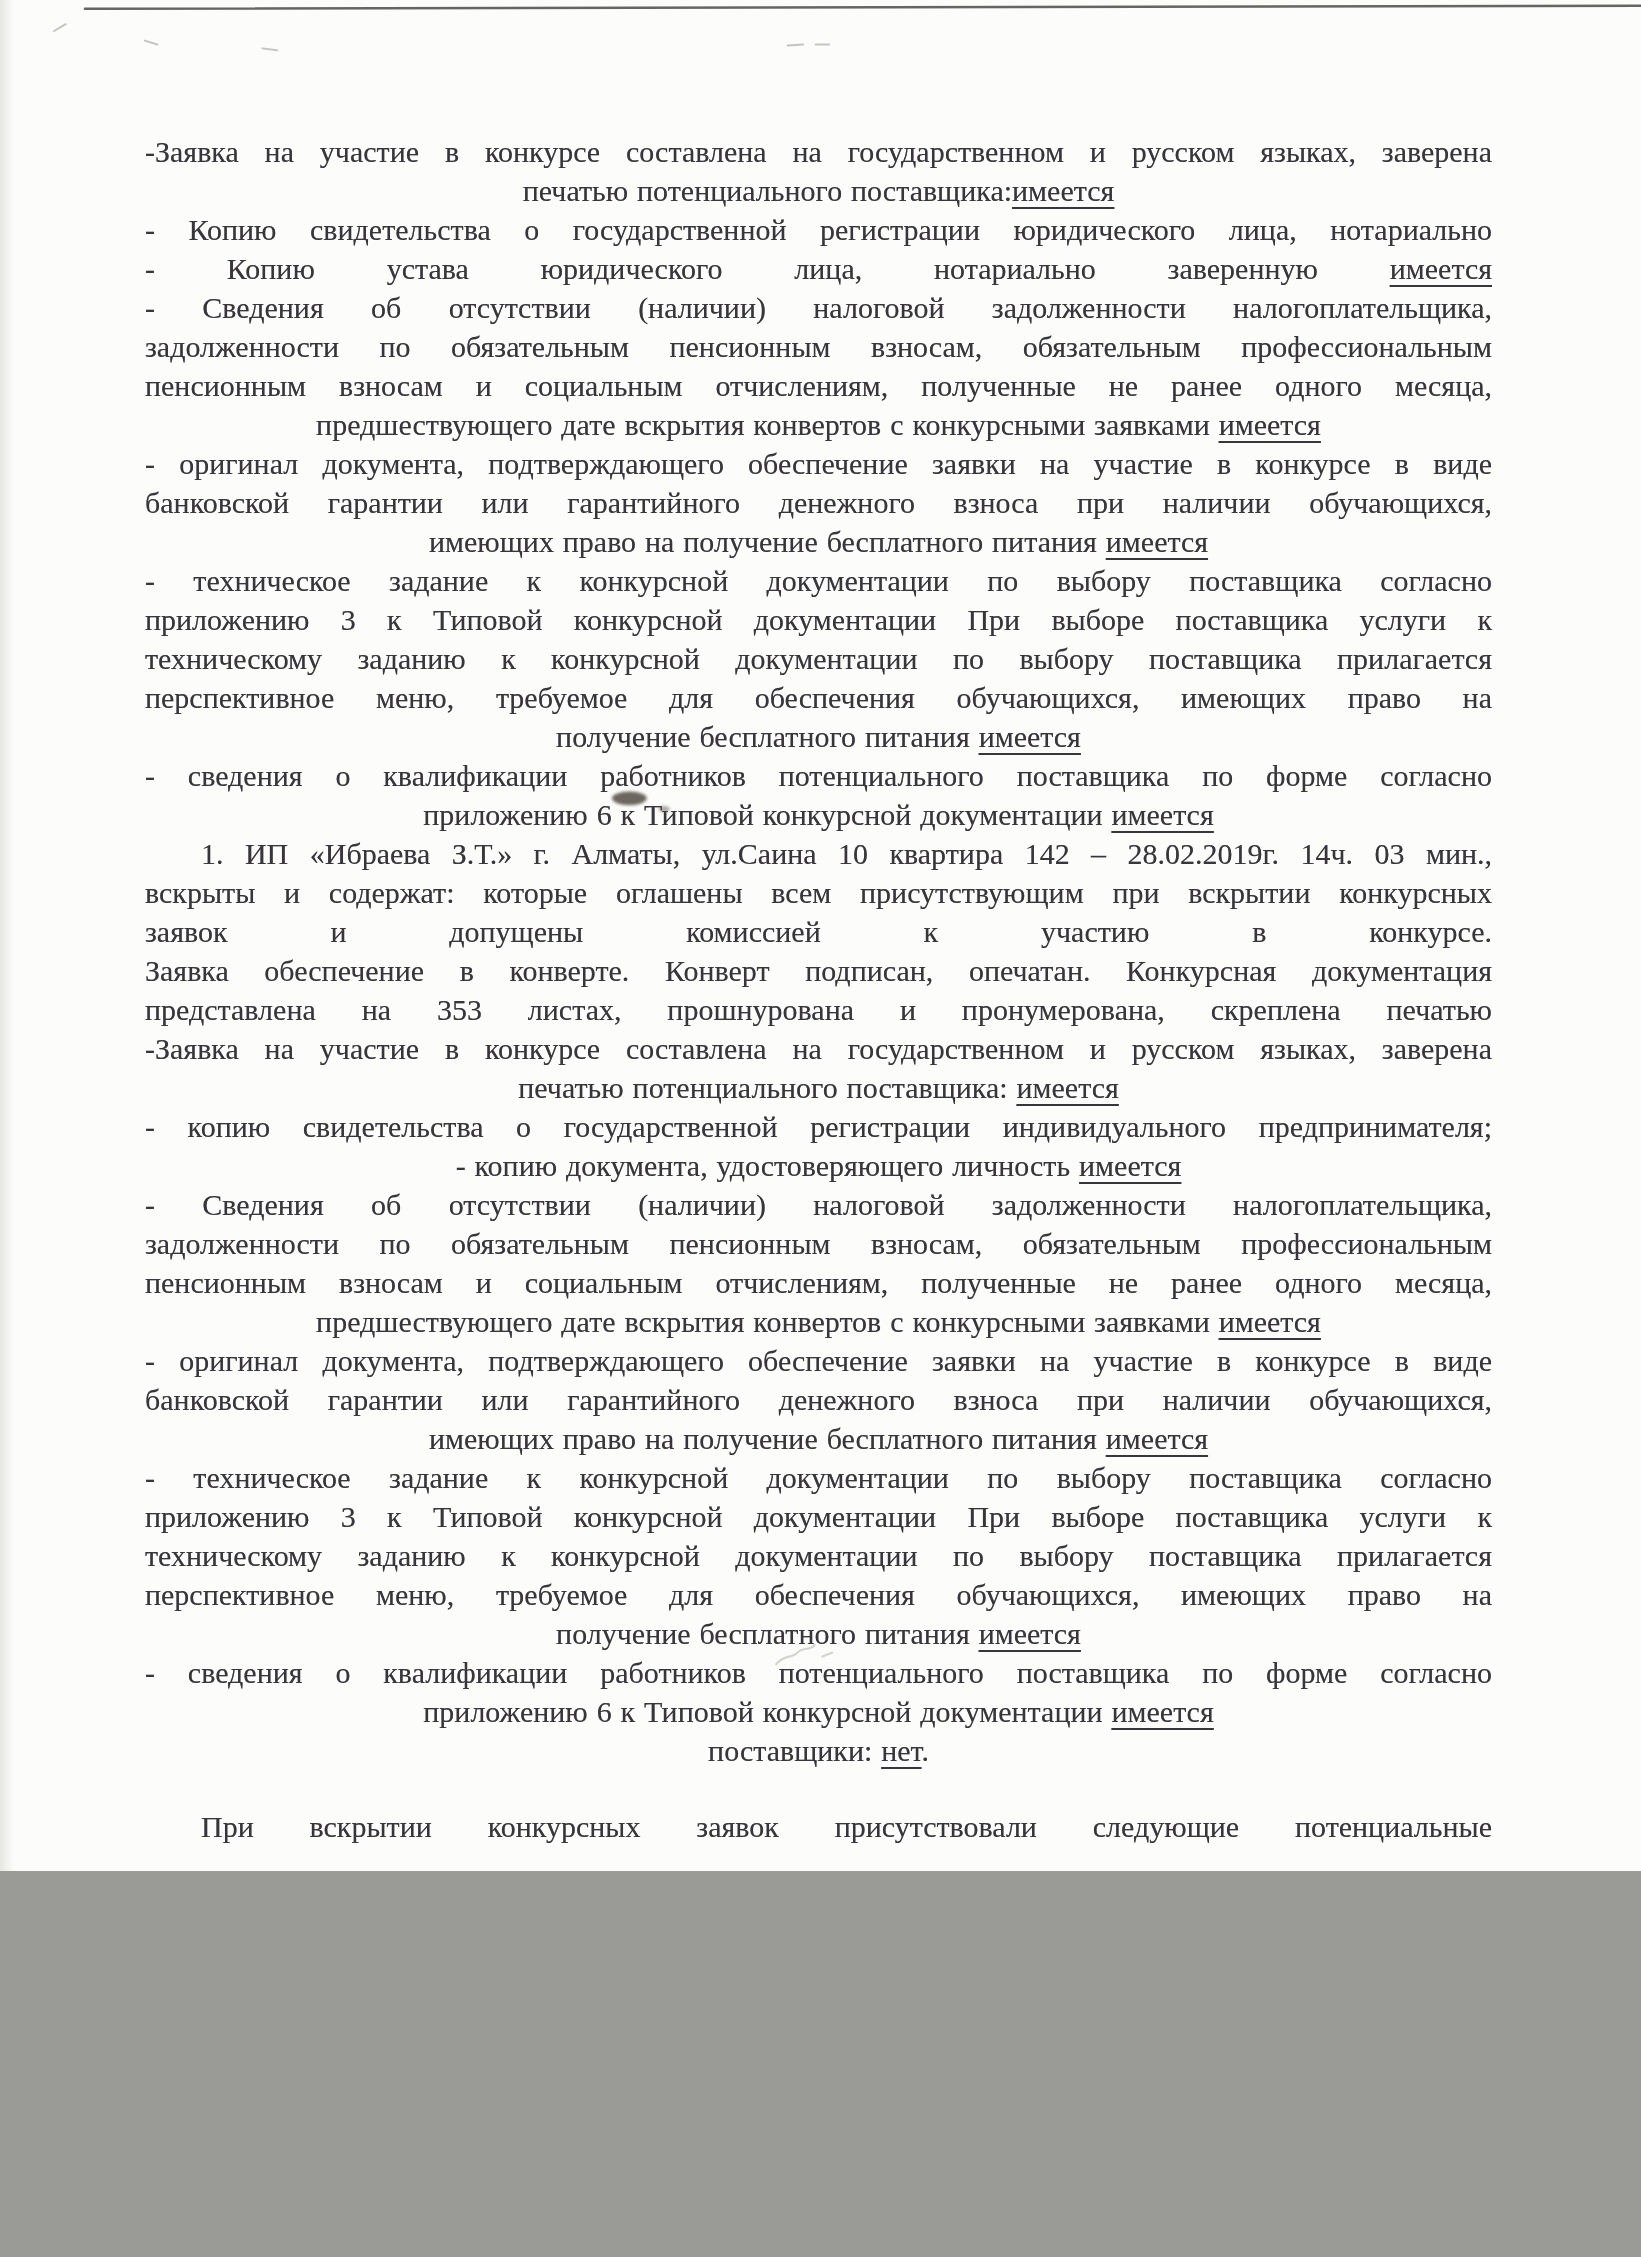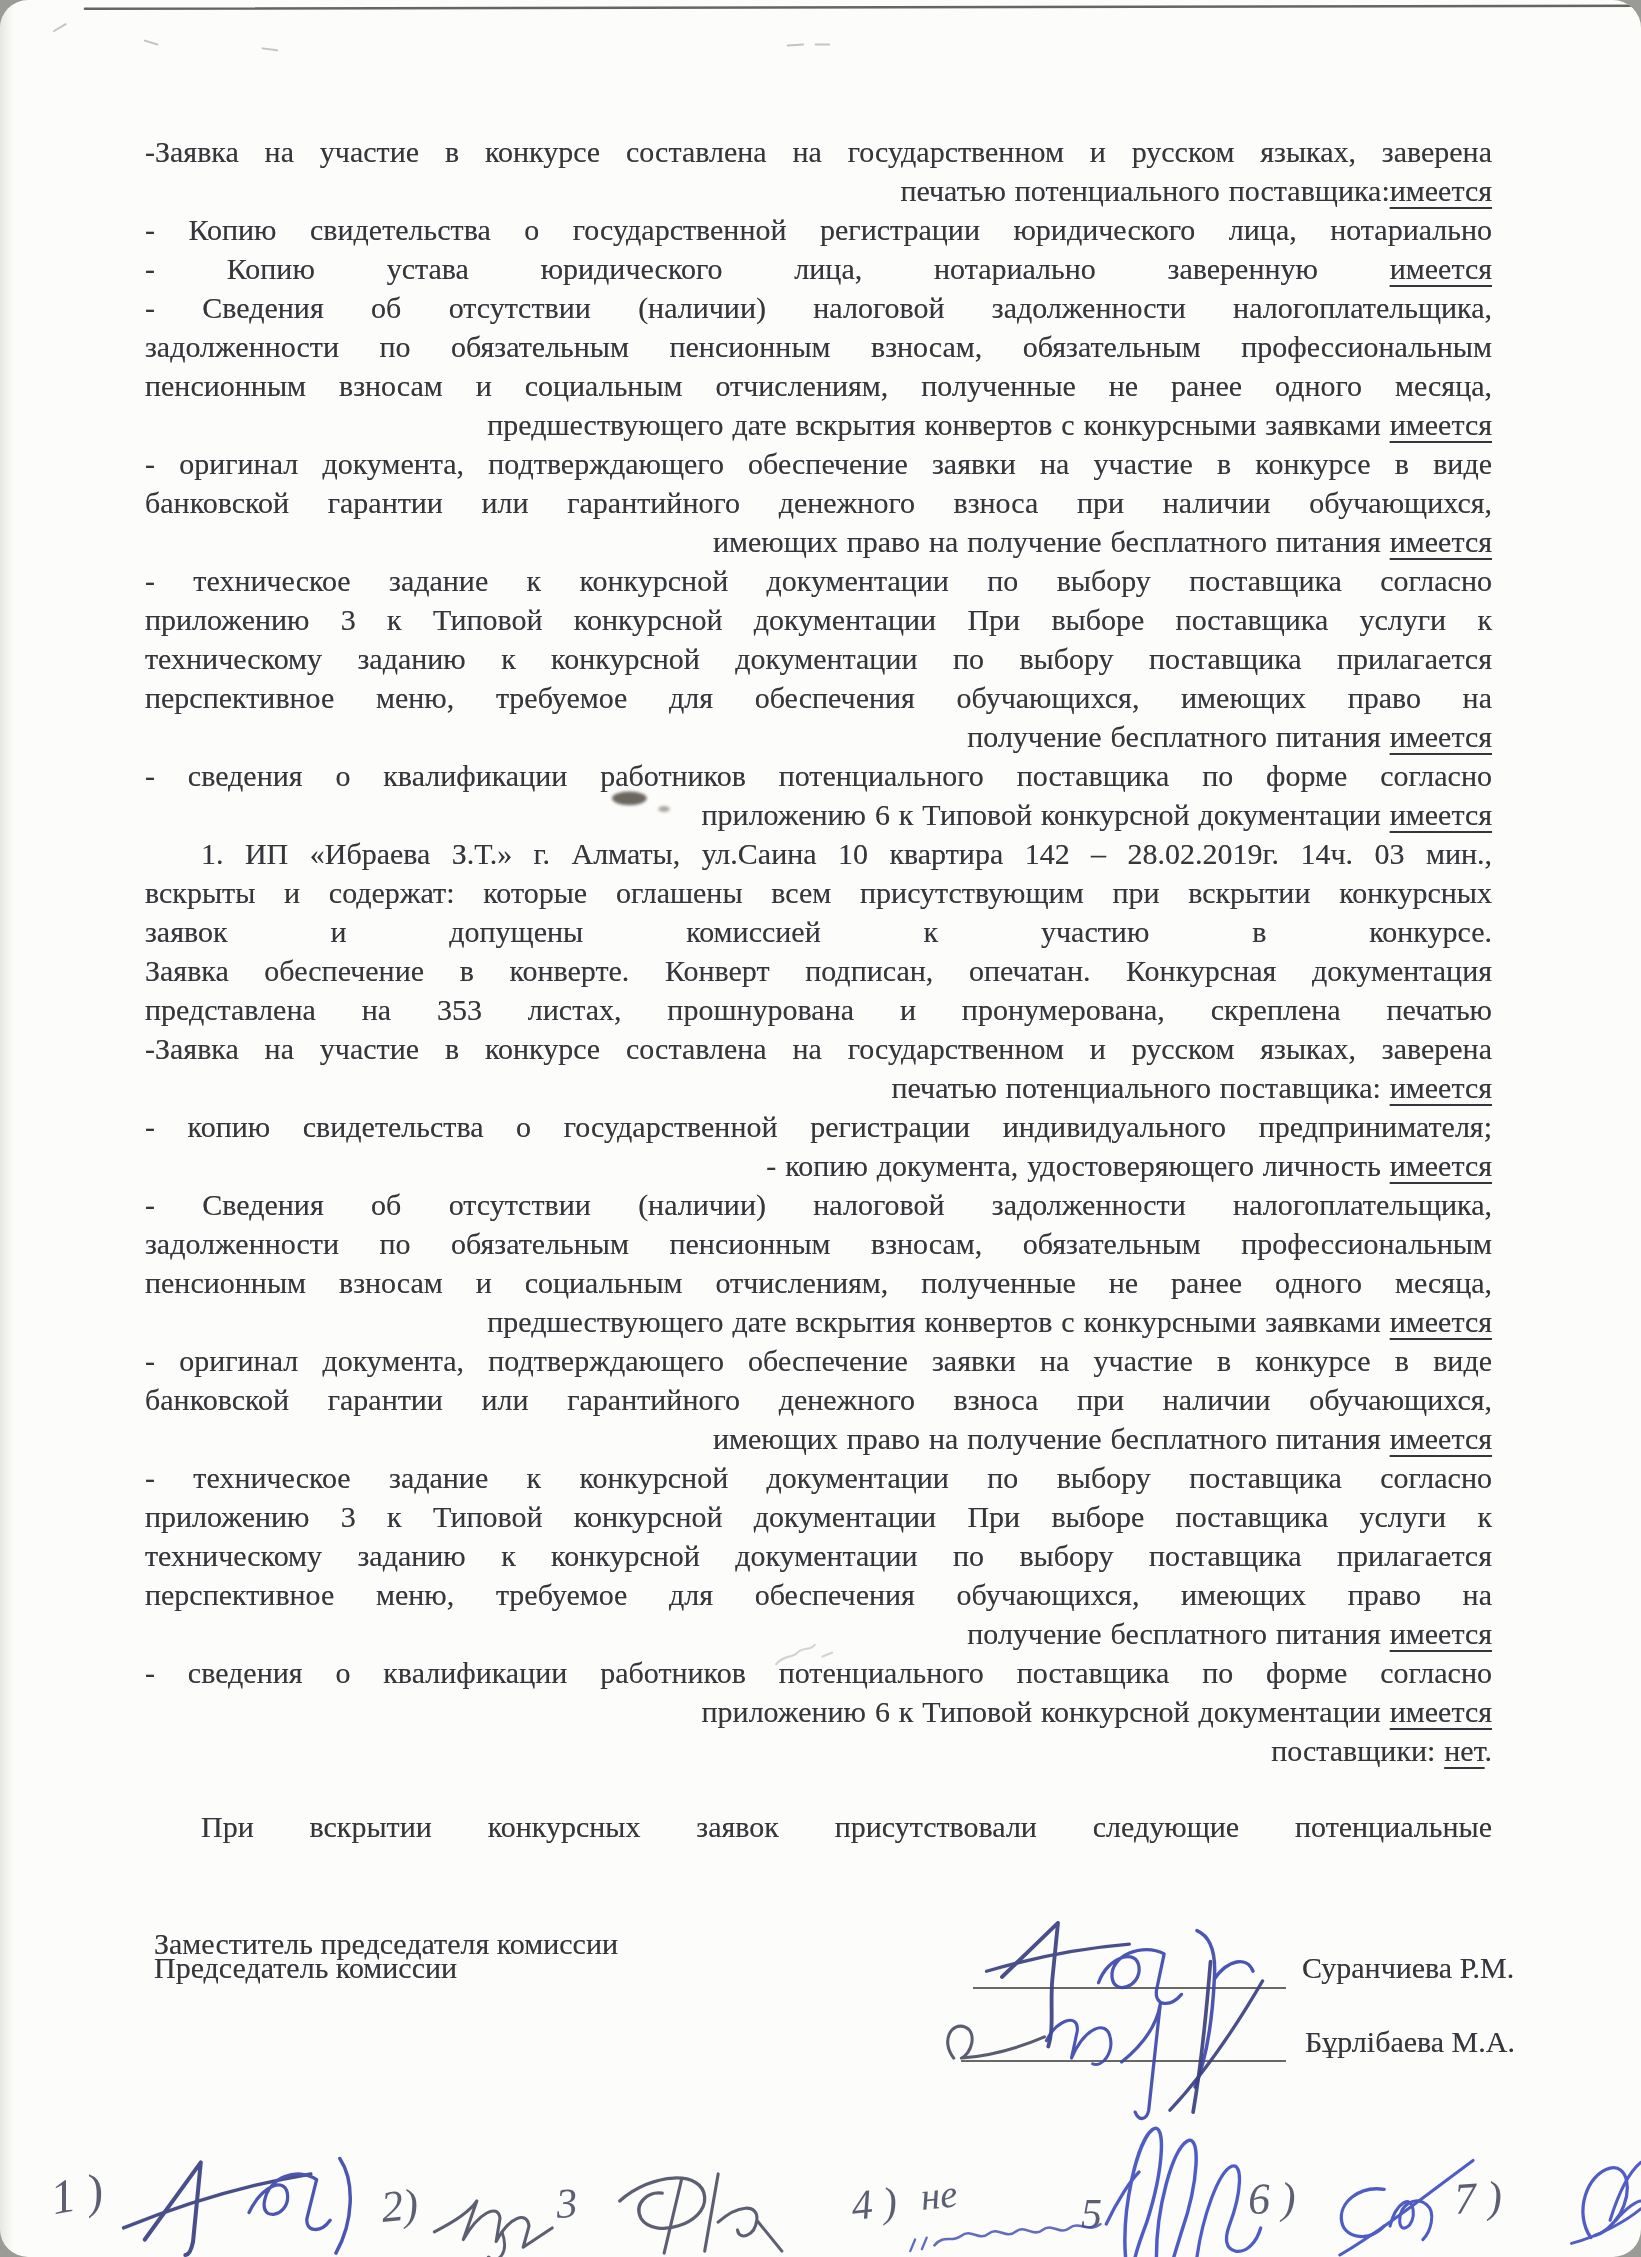--- a/index.html
+++ b/index.html
@@ -1,38 +1,37 @@
 <!DOCTYPE html>
 <html style="--text-color: #38363c; --ink-navy: #394180; --ink-blue: #3c49ad; --ink-bright: #4050c0; --ink-gray: #4b4f63;"><head>
 <meta charset="utf-8">
 <style>
   html,body{margin:0;padding:0;background:#9a9a96;}
   #page{
     position:relative;
-    width:1641px;height:2257px;
+    width:1641px;height:1871px;
     background:#fcfcfa;
     overflow:hidden;
     font-family:"Liberation Serif", serif;
-    border-radius:28px;
   }
   
   #page::before{
     content:"";position:absolute;left:0;top:0;bottom:0;width:13.5px;
     background:linear-gradient(to right, rgba(190,190,184,.35), rgba(190,190,184,0));
     pointer-events:none;
   }
   #doc-lines{
     position:absolute;left:145px;top:132px;width:1347px;
   }
   .line{
     width:1347px;
     font-size:30px;
     line-height:39px;
     color:var(--text-color,#38363c);
-    text-align:right;
+    text-align:center;
     word-spacing:1.4px;
     text-shadow:0 0 0.6px rgba(56,54,60,.55);
     white-space:normal;
   }
   .line.j{ text-align:justify; text-align-last:justify; }
   .line.ind{ text-indent:56px; }
   .u{
     text-decoration:underline;
     text-decoration-thickness:1.9px;
     text-underline-offset:5.8px;

